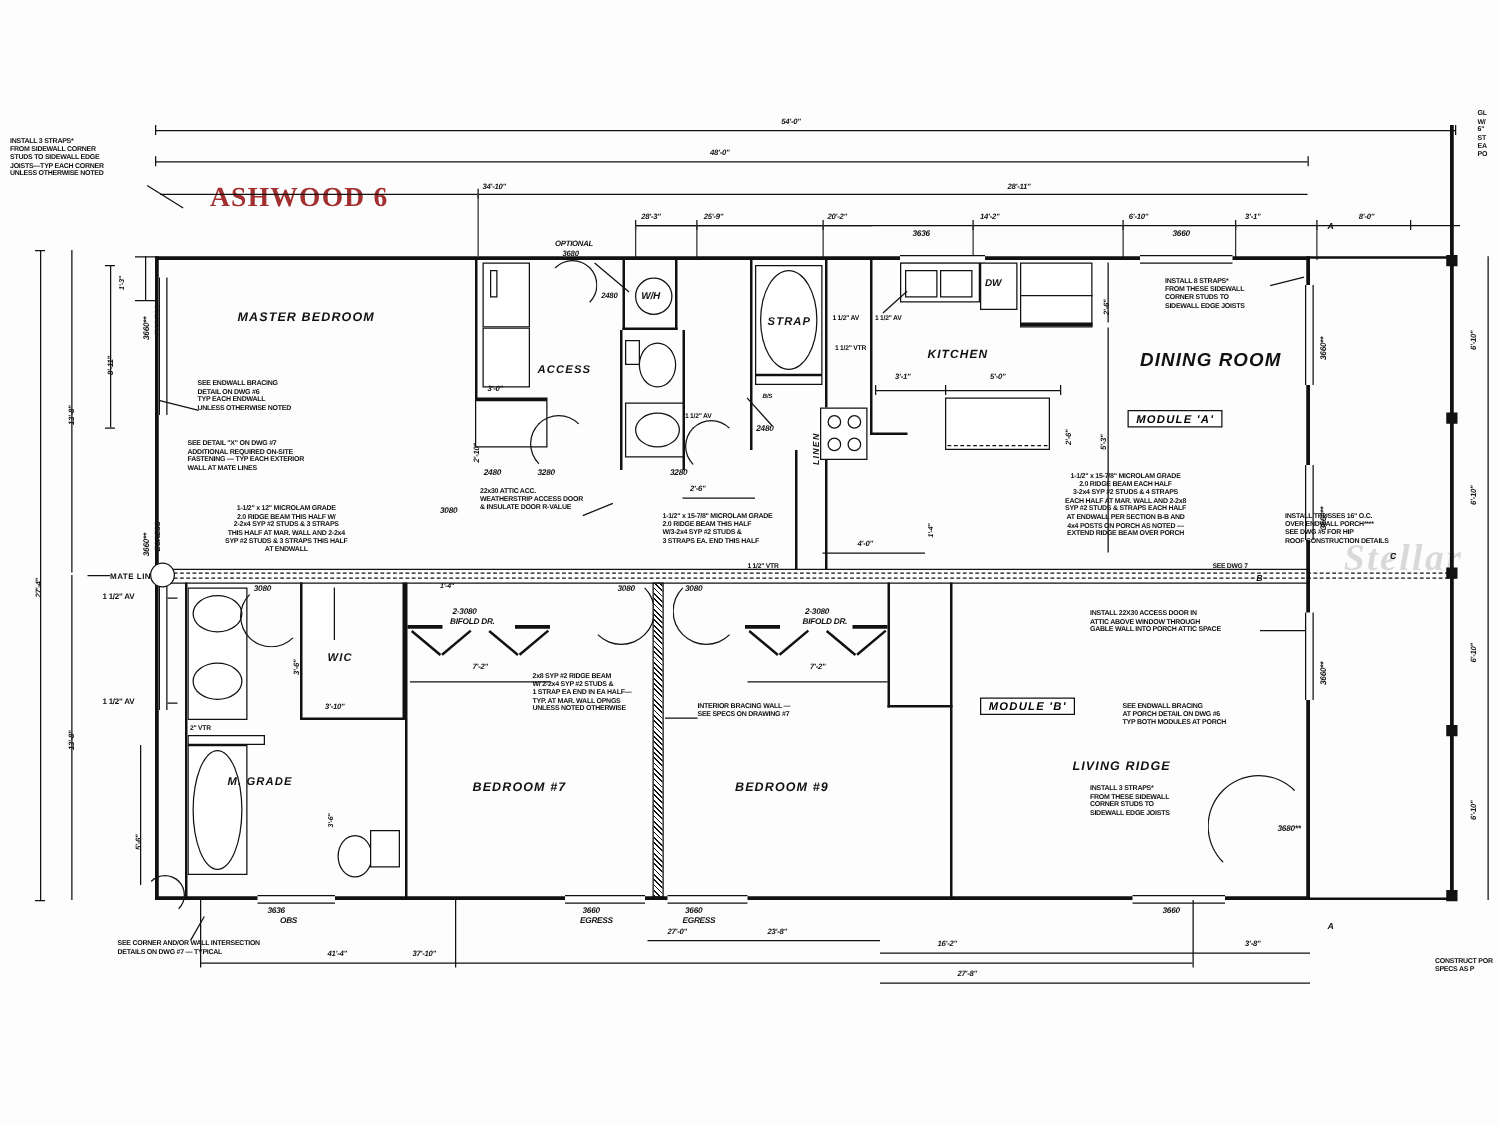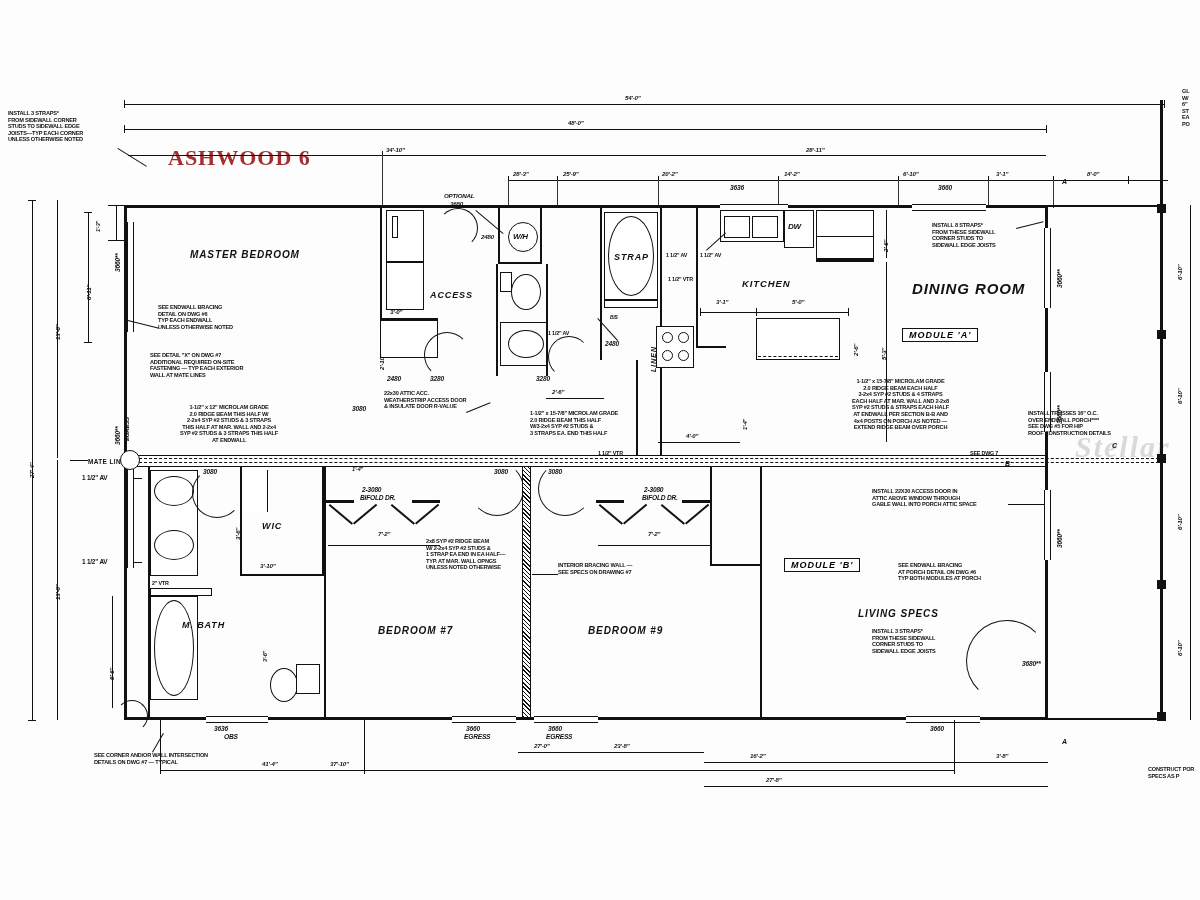--- a/index.html
+++ b/index.html
@@ -276,21 +276,21 @@
   <div class="txt room" style="left:912px;top:280px;font-size:15px;">DINING ROOM</div>
   <div class="modbox" style="left:902px;top:328px;">MODULE 'A'</div>
 
   <div class="wall" style="left:148px;top:466px;width:2px;height:252px;"></div>
   <div class="fixt" style="left:150px;top:470px;width:48px;height:106px;"></div>
   <div class="oval" style="left:154px;top:476px;width:40px;height:30px;"></div>
   <div class="oval" style="left:154px;top:530px;width:40px;height:30px;"></div>
   <div class="fixt" style="left:150px;top:588px;width:62px;height:8px;"></div>
   <div class="fixt" style="left:150px;top:596px;width:48px;height:104px;"></div>
   <div class="oval" style="left:154px;top:600px;width:40px;height:96px;"></div>
-  <div class="txt room" style="left:182px;top:620px;font-size:9px;">M. BATH</div>
+  <div class="txt room" style="left:182px;top:620px;font-size:9px;">M. GRADE</div>
   <div class="txt small" style="left:152px;top:580px;">2" VTR</div>
   <div class="arce" style="left:116px;top:700px;width:30px;height:30px;"></div>
   <div class="circ" style="left:120px;top:450px;width:20px;height:20px;"></div>
 
   <div class="oval" style="left:270px;top:668px;width:28px;height:34px;"></div>
   <div class="fixt" style="left:296px;top:664px;width:24px;height:30px;"></div>
   <div class="txt dim rot90" style="left:262px;top:662px;font-size:5.6px;">3'-6"</div>
 
   <div class="txt dim rot90" style="left:108px;top:680px;">5'-6"</div>
   <div class="ln v" style="left:112px;top:596px;height:112px;"></div>
@@ -334,21 +334,21 @@
   <div class="bifold" style="left:662px;top:504px;width:30px;transform:rotate(40deg);"></div>
   <div class="bifold" style="left:685px;top:523px;width:30px;transform:rotate(-40deg);"></div>
   <div class="wall" style="left:596px;top:500px;width:28px;height:3px;"></div>
   <div class="wall" style="left:682px;top:500px;width:28px;height:3px;"></div>
   <div class="txt dim" style="left:648px;top:530px;">7'-2"</div>
   <div class="ln h" style="left:598px;top:545px;width:112px;"></div>
   <div class="wall" style="left:760px;top:466px;width:2px;height:252px;"></div>
   <div class="wall" style="left:710px;top:466px;width:2px;height:100px;"></div>
   <div class="wall" style="left:710px;top:564px;width:52px;height:2px;"></div>
 
-  <div class="txt room" style="left:858px;top:608px;font-size:10px;">LIVING SPECS</div>
+  <div class="txt room" style="left:858px;top:608px;font-size:10px;">LIVING RIDGE</div>
   <div class="modbox" style="left:784px;top:516px;margin-top:42px;">MODULE 'B'</div>
   <div class="arcw" style="left:966px;top:620px;width:80px;height:80px;"></div>
 
   <div class="txt dim" style="left:552px;top:388px;">2'-6"</div>
   <div class="ln h" style="left:546px;top:398px;width:58px;"></div>
   <div class="txt dim" style="left:686px;top:432px;">4'-0"</div>
   <div class="ln h" style="left:658px;top:442px;width:82px;"></div>
   <div class="txt dim rot90" style="left:742px;top:430px;font-size:5.6px;">1'-4"</div>
 
   <div class="txt dim rot90" style="left:1176px;top:280px;">6'-10"</div>

